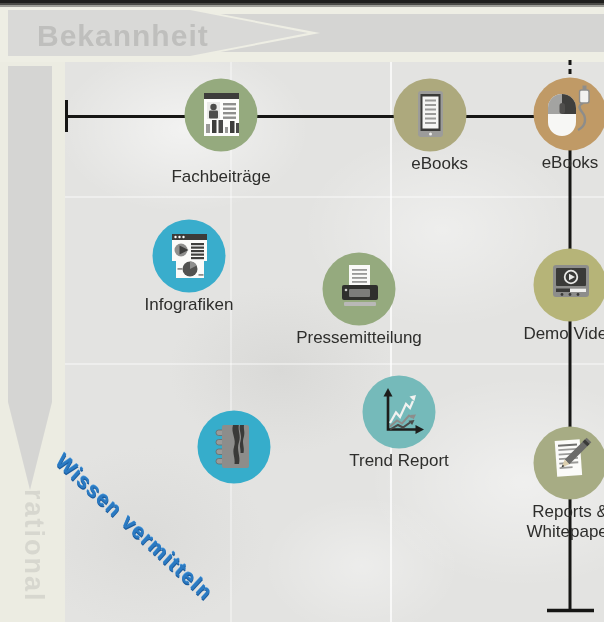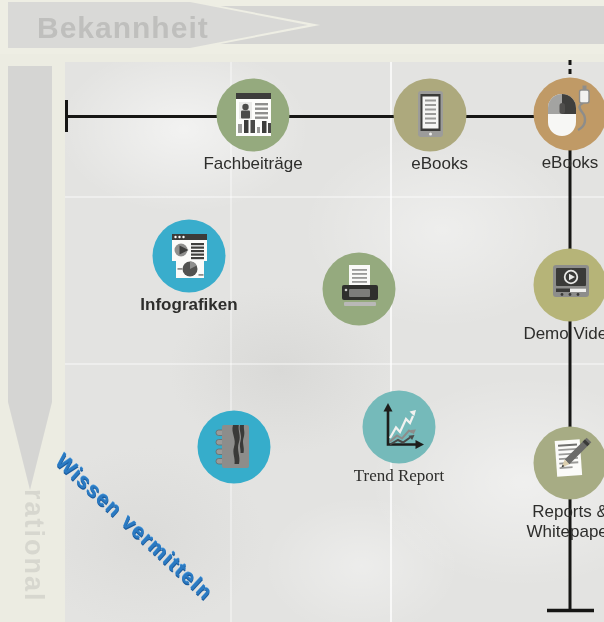--- a/index.html
+++ b/index.html
@@ -4,21 +4,21 @@
 <style>
   html,body{margin:0;padding:0;}
   body{width:604px;height:622px;position:relative;overflow:hidden;
        font-family:"Liberation Sans", sans-serif;background:#ecece2;}
 
   
   .top-edge{position:absolute;left:0;top:0;width:604px;height:8px;
     background:linear-gradient(#1f1f1d 0 3px,#4a4a46 3px 5px,#9c9c96 5px 7px,#ecece2 7px);}
 
   
-  .header{position:absolute;left:0;top:0;width:604px;height:54px;background:#eeeee4;}
+  .header{position:absolute;left:0;top:8px;width:604px;height:54px;background:#eeeee4;}
   .header svg{position:absolute;left:0;top:0;}
   .arrow-label{position:absolute;left:37px;top:11px;font-size:30px;font-weight:bold;
     letter-spacing:1px;color:#bfbfbd;}
 
   
   .left-strip{position:absolute;left:0;top:62px;width:65px;height:560px;background:#ecece2;}
   .rational{position:absolute;left:49px;top:489px;transform:rotate(90deg);
     transform-origin:0 0;font-size:27px;font-weight:bold;letter-spacing:2px;color:#d7d7cf;}
 
   
@@ -74,21 +74,21 @@
 <div class="crease-h2"></div>
 
 <svg class="axis-lines" width="604" height="622">
   <line x1="66.5" y1="100" x2="66.5" y2="132" stroke="#161614" stroke-width="3"></line>
   <line x1="65" y1="116.5" x2="604" y2="116.5" stroke="#161614" stroke-width="3"></line>
   <line x1="570" y1="60" x2="570" y2="78" stroke="#161614" stroke-width="3" stroke-dasharray="5,4"></line>
   <line x1="570" y1="78" x2="570" y2="612" stroke="#161614" stroke-width="3"></line>
   <line x1="547" y1="610.5" x2="594" y2="610.5" stroke="#161614" stroke-width="3.5"></line>
 </svg>
 
-<div class="node" style="left:188px;top:77px;">
+<div class="node" style="left:156px;top:77px;gap:13px;">
   <svg width="76" height="76">
     <circle cx="38" cy="38" r="36.5" fill="#95aa7e"></circle>
     <rect x="21" y="16" width="35" height="43" fill="#fdfdfb"></rect>
     <rect x="21" y="16" width="35" height="6" fill="#3d3d3b"></rect>
     <rect x="24" y="25" width="13" height="17" fill="#ebebe9"></rect>
     <circle cx="30.5" cy="30" r="3.2" fill="#4c4c4a"></circle>
     <rect x="26" y="33.5" width="9" height="8" rx="1" fill="#4c4c4a"></rect>
     <rect x="40" y="26" width="13" height="2.4" fill="#8f8f8d"></rect>
     <rect x="40" y="30.5" width="13" height="2.4" fill="#8f8f8d"></rect>
     <rect x="40" y="35" width="13" height="2.4" fill="#8f8f8d"></rect>
@@ -128,21 +128,21 @@
     <path d="M30 18 a14 14 0 0 1 14 14 v6 h-14 z" fill="#3f3f3d"></path>
     <path d="M30 18 a14 14 0 0 0 -14 14 v6 h14 z" fill="#a3a3a1"></path>
     <rect x="27.5" y="27" width="5.5" height="11" rx="2.7" fill="#504f4d"></rect>
     <path d="M46 54 C54 50 55 42 50 36 C46 31 47 29 51 27" stroke="#8d8d8b" stroke-width="2.4" fill="none"></path>
     <rect x="47.5" y="14" width="9.5" height="13" rx="2" fill="#f2f2f0" stroke="#8d8d8b" stroke-width="1.4"></rect>
     <rect x="50.5" y="9.5" width="4" height="4.5" fill="#8d8d8b"></rect>
   </svg>
   <div class="label">eBooks</div>
 </div>
 
-<div class="node" style="left:124px;top:218px;font-weight:bold;">
+<div class="node" style="left:124px;top:218px;">
   <svg width="76" height="76">
     <circle cx="38" cy="38" r="36.5" fill="#39adcc"></circle>
     <rect x="21" y="16" width="35" height="27" fill="#fbfbf9"></rect>
     <rect x="21" y="16" width="35" height="6" fill="#3c3c3a"></rect>
     <circle cx="24.5" cy="19" r="1.2" fill="#fbfbf9"></circle>
     <circle cx="28.5" cy="19" r="1.2" fill="#fbfbf9"></circle>
     <circle cx="32.5" cy="19" r="1.2" fill="#fbfbf9"></circle>
     <circle cx="30" cy="32" r="6.5" fill="#8f8f8d"></circle>
     <path d="M28.5 27.5 L37.5 32 L28.5 36.5 z" fill="#3f3f3d"></path>
     <rect x="40" y="25" width="13" height="2.2" fill="#3f3f3d"></rect>
@@ -165,20 +165,21 @@
     <rect x="28" y="14" width="21" height="21" fill="#fafaf8"></rect>
     <rect x="31" y="18" width="15" height="1.8" fill="#9a9a98"></rect>
     <rect x="31" y="22" width="15" height="1.8" fill="#9a9a98"></rect>
     <rect x="31" y="26" width="15" height="1.8" fill="#9a9a98"></rect>
     <rect x="31" y="30" width="15" height="1.8" fill="#9a9a98"></rect>
     <rect x="21" y="34" width="36" height="15" rx="2" fill="#2f2f2d"></rect>
     <rect x="28" y="38" width="21" height="8" rx="1" fill="#7d7d7b"></rect>
     <circle cx="25" cy="39" r="1.3" fill="#cfcfcd"></circle>
     <rect x="23" y="51" width="32" height="4" rx="1" fill="#b9b9b7"></rect>
   </svg>
+  <div class="label">Pressemitteilung</div>
 </div>
 
 <div class="node" style="left:505px;top:247px;">
   <svg width="76" height="76">
     <circle cx="38" cy="38" r="36.5" fill="#b6b478"></circle>
     <rect x="21" y="18" width="36" height="32" rx="3" fill="#8d8d8b"></rect>
     <rect x="24" y="21" width="30" height="18" rx="1" fill="#3a3a38"></rect>
     <circle cx="39" cy="30" r="6.3" fill="none" stroke="#e8e8e6" stroke-width="1.8"></circle>
     <path d="M37 26.8 L43 30 L37 33.2 z" fill="#e8e8e6"></path>
     <rect x="24" y="41.5" width="30" height="3.5" fill="#3a3a38"></rect>
@@ -196,21 +197,21 @@
     <rect x="20" y="21" width="10" height="5.5" rx="2.7" fill="#9b9b99" stroke="#6a6a68" stroke-width="0.8"></rect>
     <rect x="20" y="30.5" width="10" height="5.5" rx="2.7" fill="#9b9b99" stroke="#6a6a68" stroke-width="0.8"></rect>
     <rect x="20" y="40" width="10" height="5.5" rx="2.7" fill="#9b9b99" stroke="#6a6a68" stroke-width="0.8"></rect>
     <rect x="20" y="49.5" width="10" height="5.5" rx="2.7" fill="#9b9b99" stroke="#6a6a68" stroke-width="0.8"></rect>
     <rect x="26" y="16" width="27" height="43" rx="2" fill="#8d8d8b"></rect>
     <path d="M37 16 c-2.5 8 4 14 1 22 c-2 6 1.5 11 0.5 17 l4.5 0 c2-8 -3-14 0-22 c2.2-6 -1.2-11 -0.2-17 z" fill="#3a3a38"></path>
     <path d="M44 16 c-1.5 6 2.5 10 0.5 16 c-1.5 5 0.5 8 0 12 l3 0 c1.5-6 -2-10 0.3-16 c1.5-5 -0.5-8 0.2-12 z" fill="#3a3a38"></path>
   </svg>
 </div>
 
-<div class="node" style="left:334px;top:389px;font-family:Liberation Serif, serif;">
+<div class="node" style="left:334px;top:374px;">
   <svg width="76" height="76">
     <circle cx="38" cy="38" r="36.5" fill="#75baba"></circle>
     <path d="M27 21 V55.5 H57" stroke="#1d1d1b" stroke-width="2.6" fill="none"></path>
     <path d="M27 14 l-4.5 8.5 h9 z" fill="#1d1d1b"></path>
     <path d="M63 55.5 l-8.5 -4.5 v9 z" fill="#1d1d1b"></path>
     <path d="M29 49 L35 38.5 L39 43 L45 30 L49 34 L52 27" stroke="#f2f2f0" stroke-width="2.2" fill="none"></path>
     <path d="M55 21 l-6.5 1.5 4.8 4.8 z" fill="#f2f2f0"></path>
     <path d="M29 52.5 L36 46.5 L41 49.5 L48 41.5 L51 43.5" stroke="#8d8d8b" stroke-width="2" fill="none"></path>
     <path d="M55 40.5 l-6 0.5 3.5 4.5 z" fill="#8d8d8b"></path>
     <path d="M29 55.5 L37 51 L42 53.5 L49 48.5" stroke="#4a4a48" stroke-width="2" fill="none"></path>

